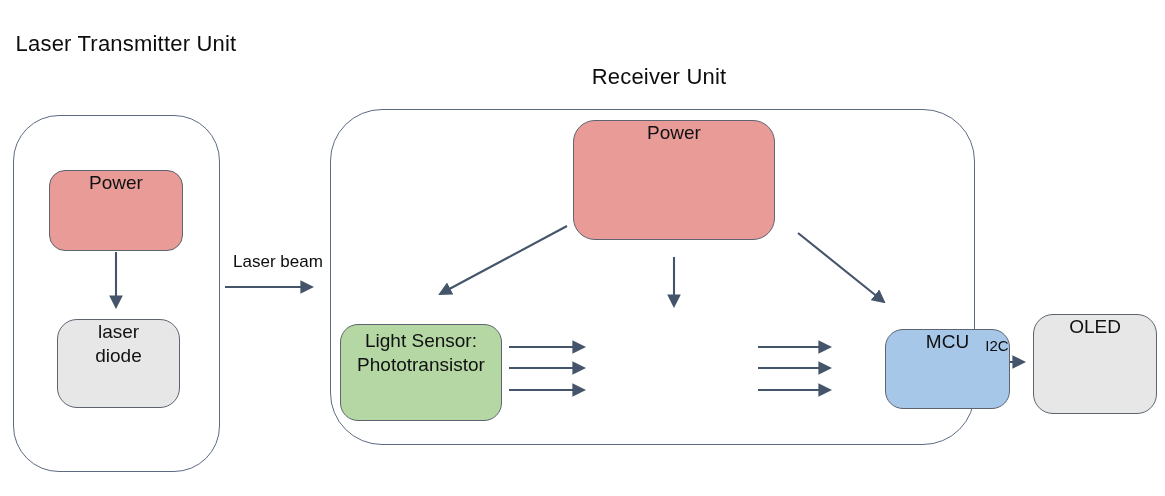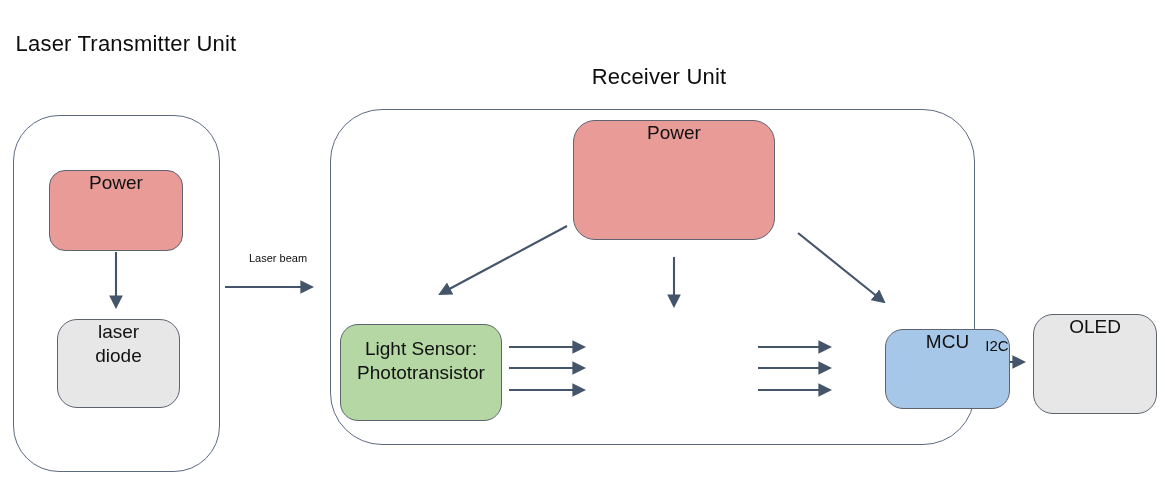--- a/index.html
+++ b/index.html
@@ -38,34 +38,34 @@
     text-align: center;
     font-size: 19px;
     line-height: 1.25;
     color: #111111;
     border: 1.6px solid #5d6470;
     box-sizing: border-box;
     border-radius: 16px;
   }
   .box--power { background: #e99b97; }
   .box--gray  { background: #e7e7e7; border-radius: 20px; }
-  .box--green { background: #b4d7a3; border-radius: 18px; padding: 12px 8px; }
+  .box--green { background: #b4d7a3; border-radius: 18px; padding: 4px 8px; }
   .box--orange{ background: #f8ca92; border-radius: 18px; padding: 0 22px; }
   .box--blue  { background: #a6c7e7; border-radius: 18px; }
   .diagram-title {
     position: absolute;
     font-size: 22px;
     line-height: 1.28;
     text-align: center;
     color: #0d0d0d;
     letter-spacing: 0.2px;
   }
   .edge-label {
     position: absolute;
-    font-size: 11px;
+    font-size: 17px;
     color: #0d0d0d;
     text-align: center;
     white-space: nowrap;
   }
   .edge-label--small {
     font-size: 15px;
   }
 </style>
 </head>
 <body>

